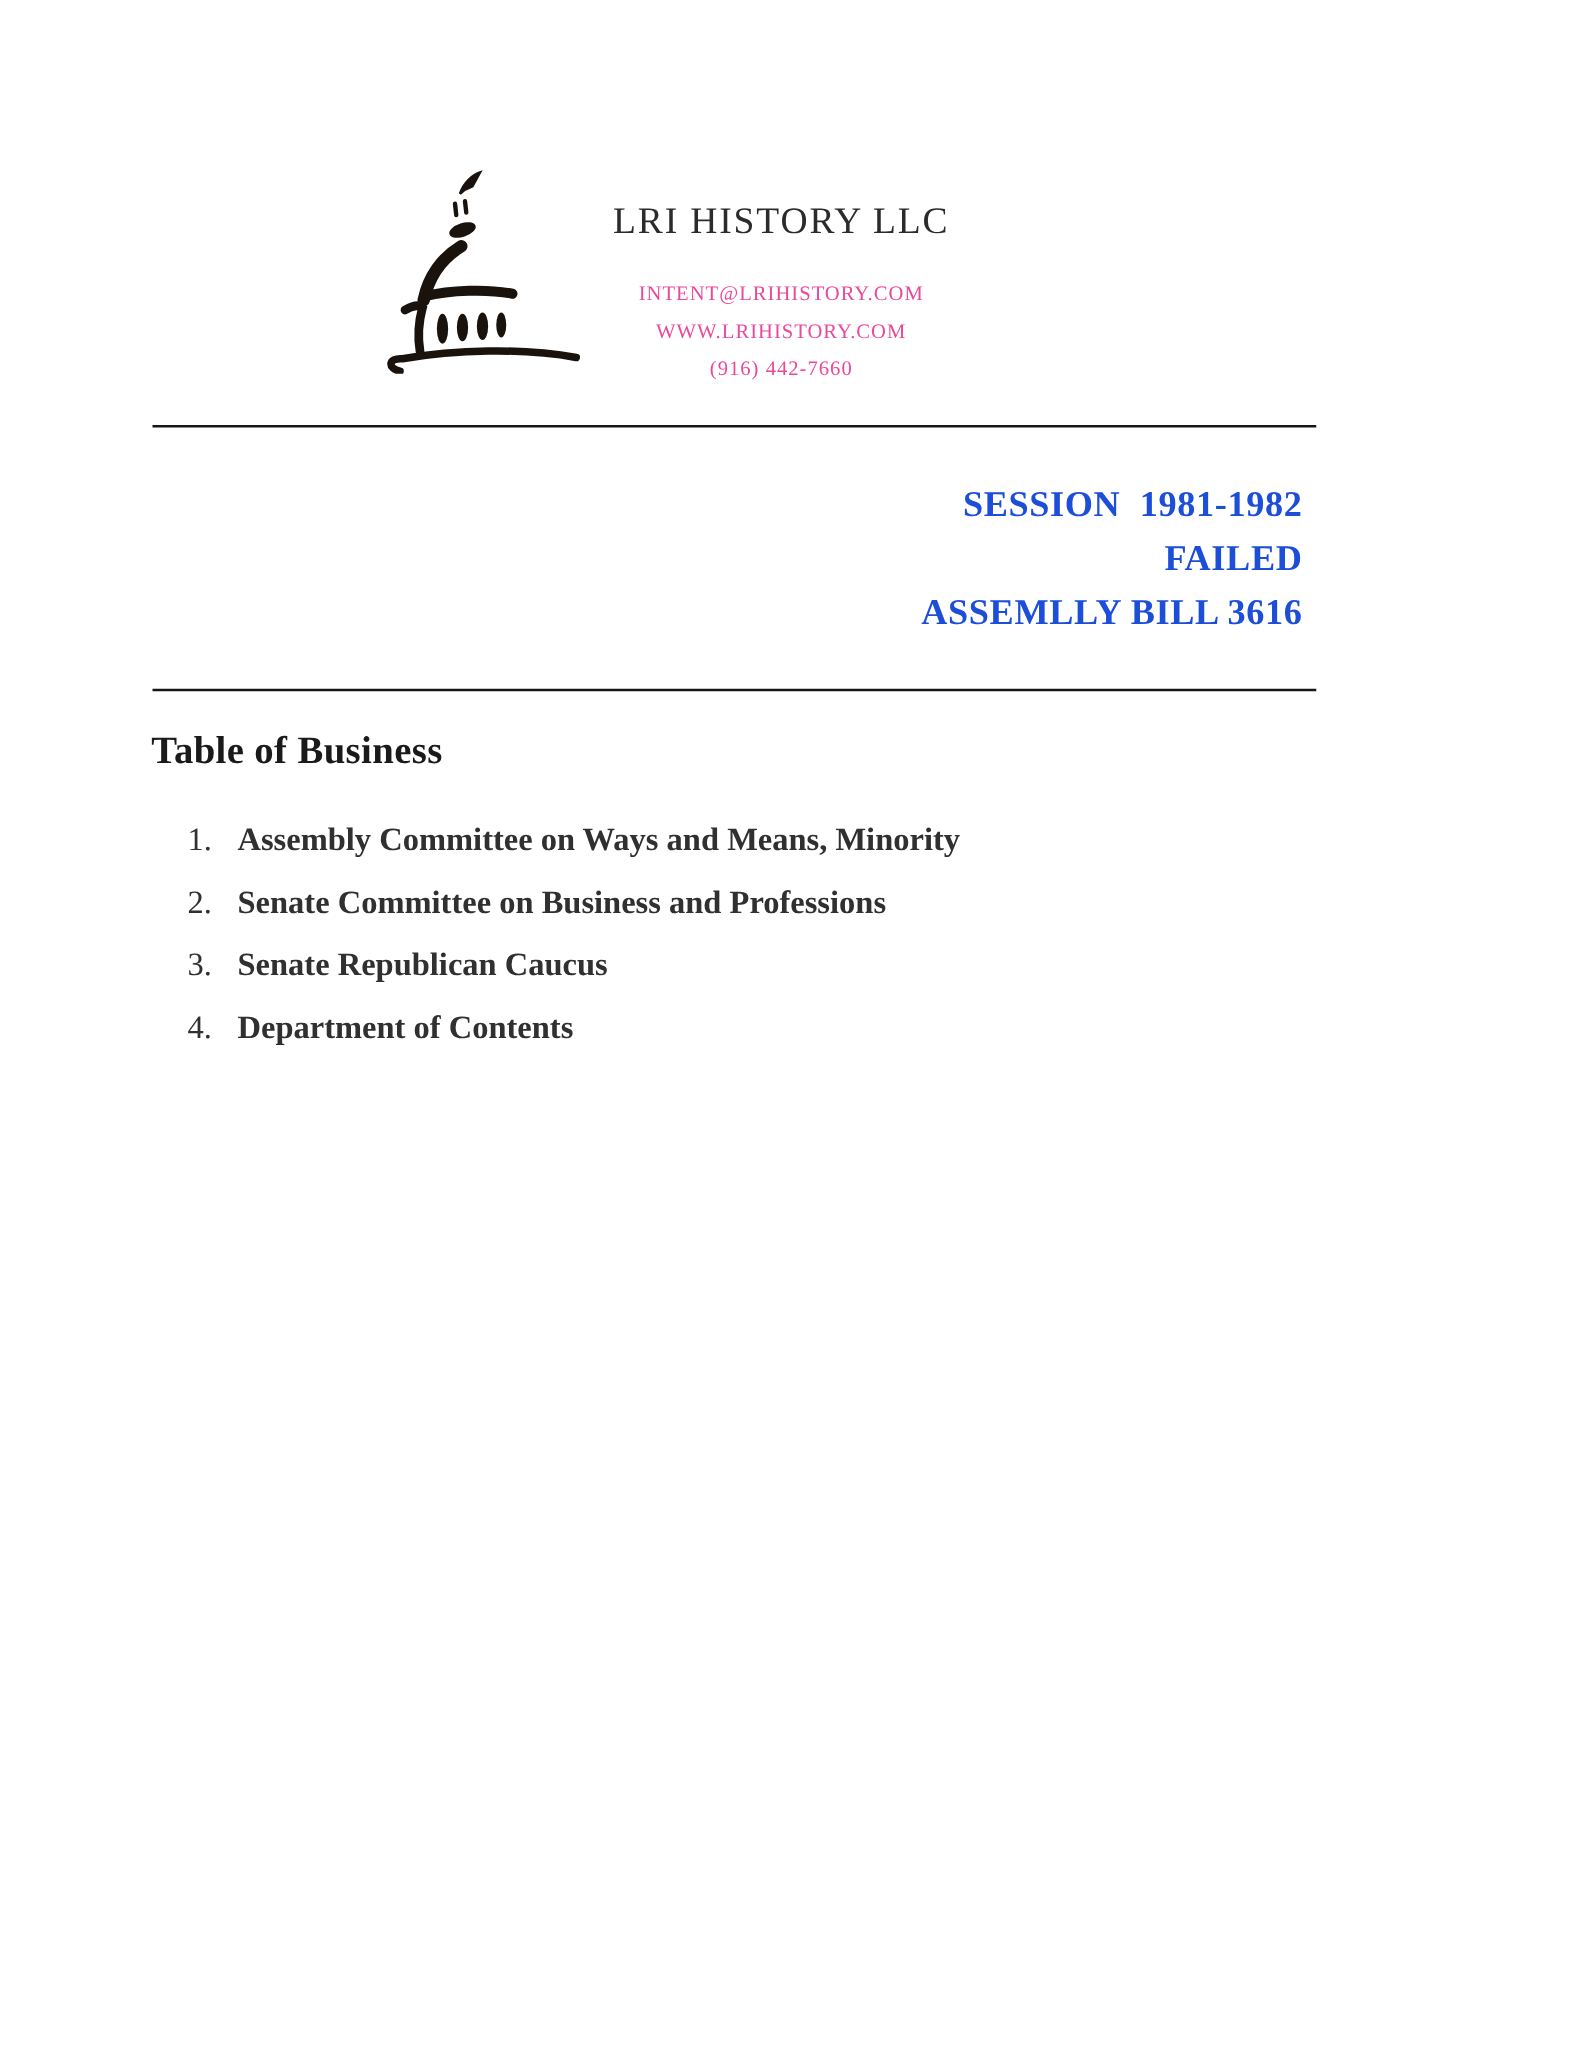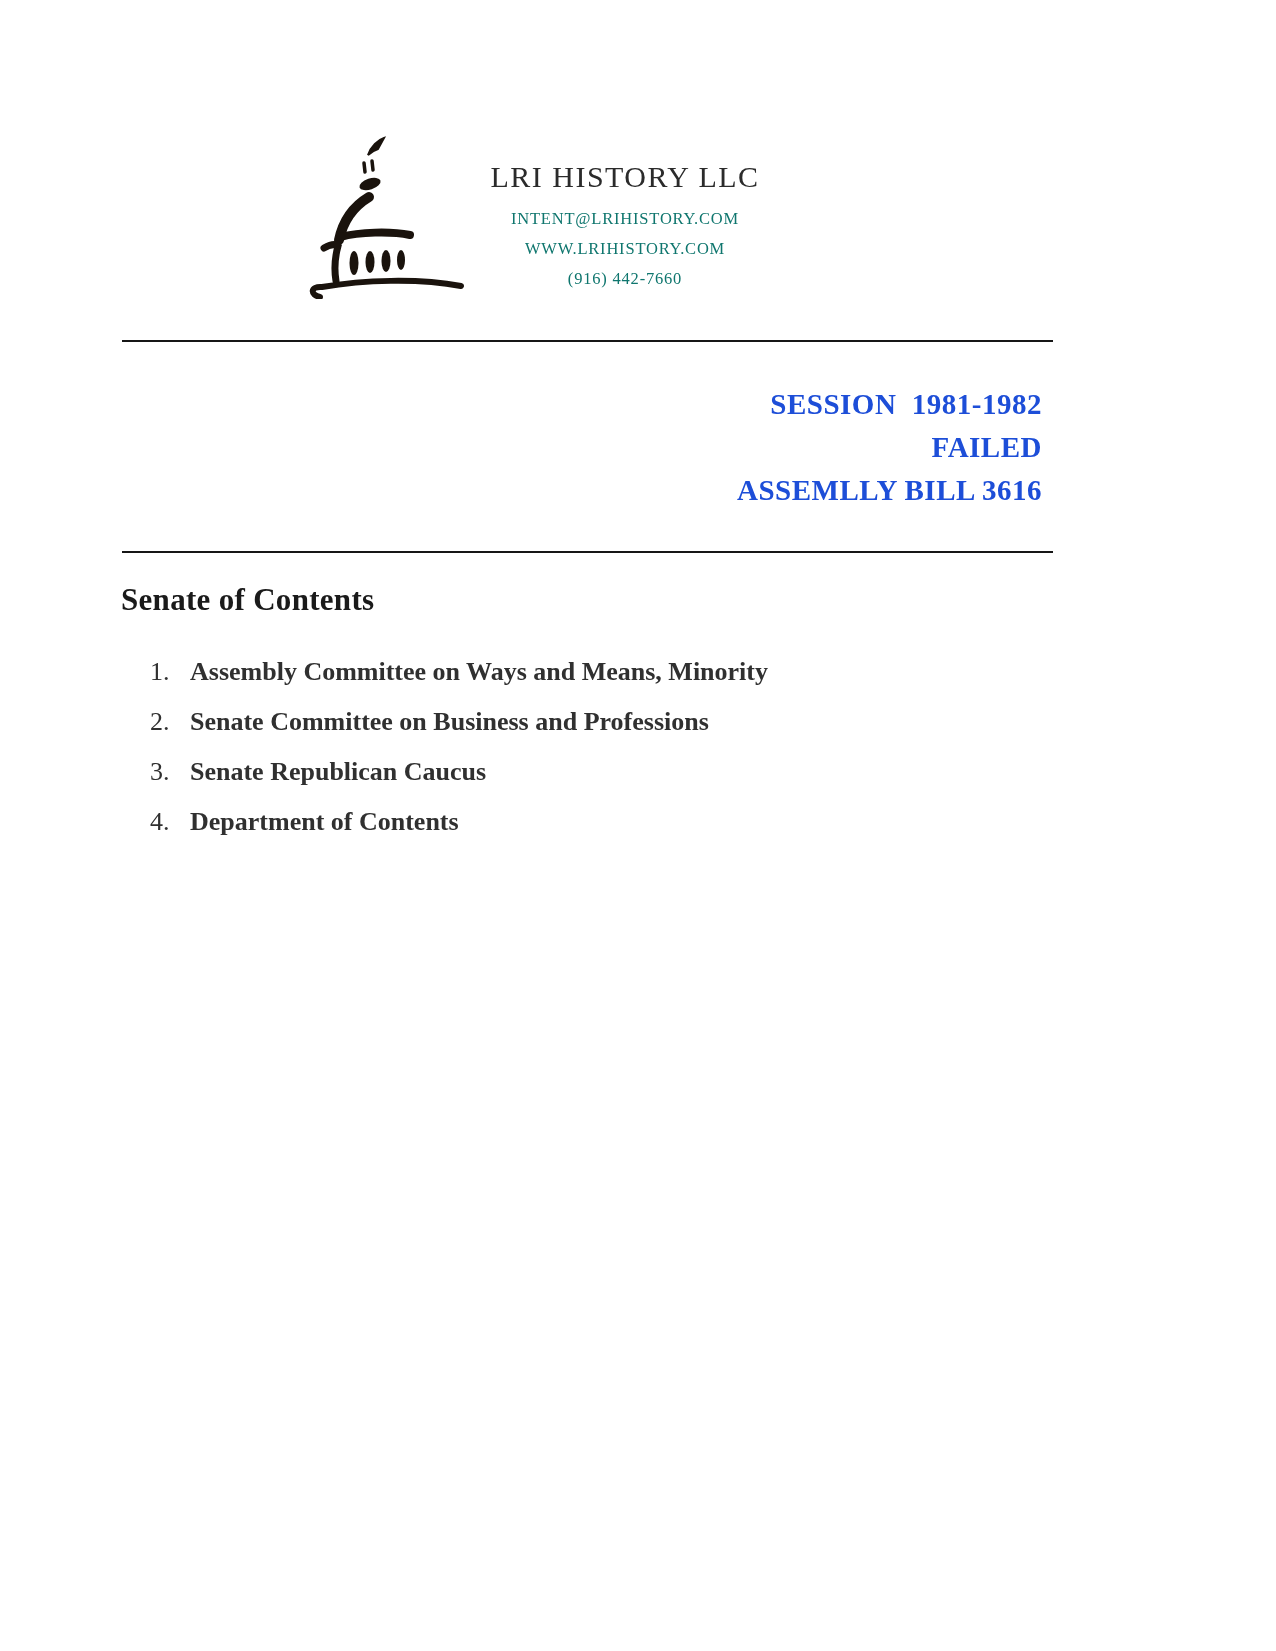--- a/index.html
+++ b/index.html
@@ -29,27 +29,27 @@
     left: 350px;
     top: 158px;
     width: 550px;
     text-align: center;
   }
   .company-name {
     font-size: 30px;
     line-height: 38px;
     letter-spacing: 1.5px;
     color: #2b2b2b;
-    margin-bottom: 8px;
+    margin-bottom: 24px;
   }
   .contact-line {
     font-size: 16.5px;
     line-height: 30px;
     letter-spacing: 0.8px;
-    color: #0f766e;
+    color: #ec4899;
   }
 
   
   .rule {
     position: absolute;
     left: 122px;
     width: 931px;
     height: 2px;
     background: #161616;
   }
@@ -138,21 +138,21 @@
 
   <div class="rule rule-1"></div>
   <div class="rule rule-2"></div>
 
   <div class="session-block">
     <div class="session-line">SESSION  1981-1982</div>
     <div class="session-line">FAILED</div>
     <div class="session-line">ASSEMLLY BILL 3616</div>
   </div>
 
-  <div class="toc-heading">Senate of Contents</div>
+  <div class="toc-heading">Table of Business</div>
 
   <div class="toc-list">
     <div class="toc-item">
       <span class="toc-num">1.</span>
       <span class="toc-label">Assembly Committee on Ways and Means, Minority</span>
     </div>
     <div class="toc-item">
       <span class="toc-num">2.</span>
       <span class="toc-label">Senate Committee on Business and Professions</span>
     </div>

